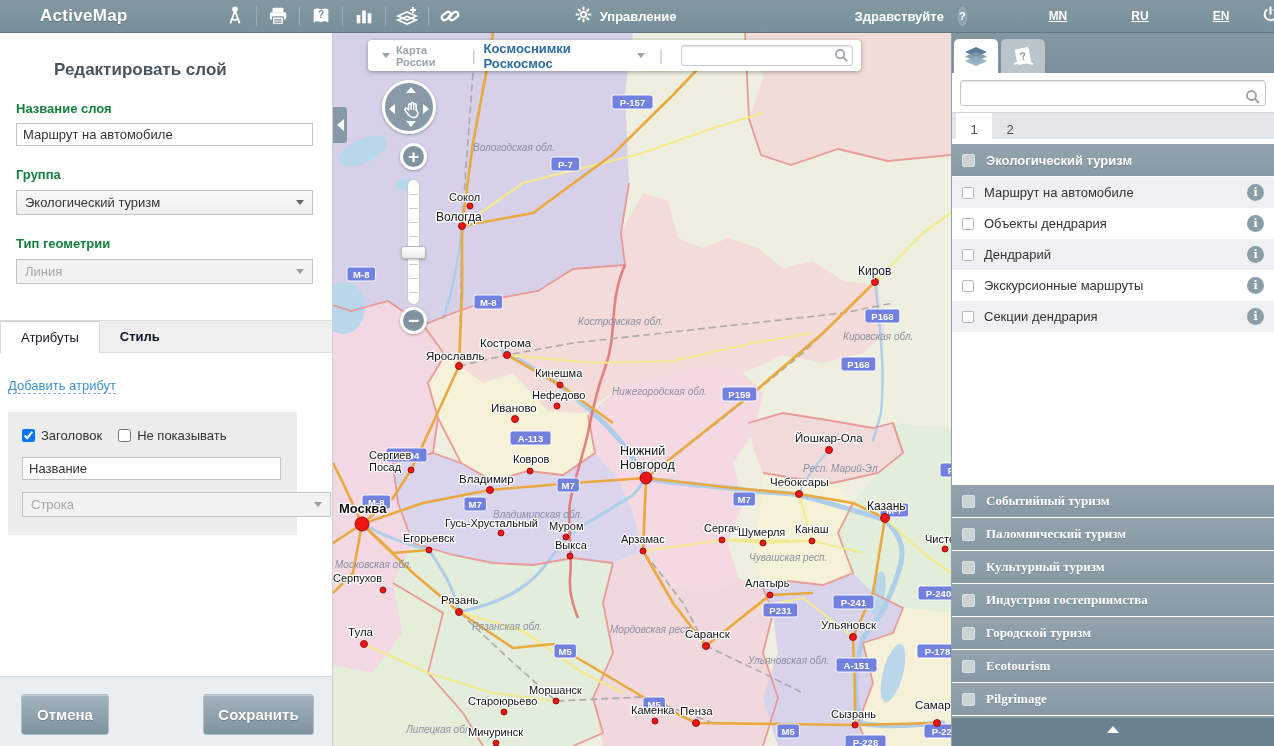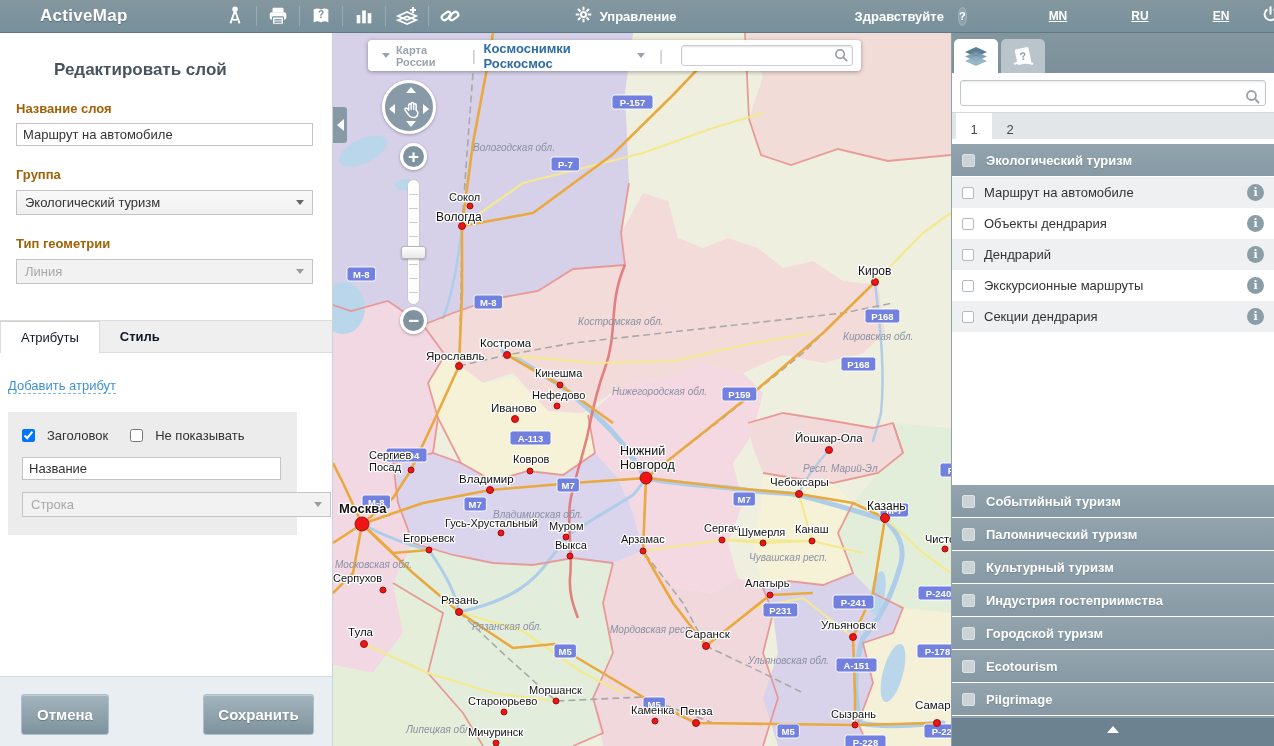--- a/index.html
+++ b/index.html
@@ -24,42 +24,42 @@
   .langs { display:flex; gap:20px; margin-left:38px; }
   .lang { font-size:12px; font-weight:bold; text-decoration:underline; color:#fff; cursor:pointer;margin-left:44px; }
   .logout { display:flex; align-items:center; gap:7px; margin-left:32px; cursor:pointer; }
   .logout-label { font-size:13px; font-weight:bold; text-decoration:underline; }
 
   
   .left-panel { position:absolute; left:0; top:33px; width:333px; height:713px; background:#fff; z-index:40;
     border-right:1px solid #c7d2d8; }
   .lp-inner { padding:0 16px; }
   .lp-title { font-size:17px; font-weight:bold; color:#47545e; margin-top:27px;margin-left:38px; }
-  .fld-label { font-size:13px; font-weight:bold; color:#a16207; margin-top:21px; }
+  .fld-label { font-size:13px; font-weight:bold; color:#15803d; margin-top:21px; }
   .txt-input { width:297px; height:23px; border:1px solid #c4c4c4; font-size:13px; color:#333;
     padding:0 6px; margin-top:7px; background:#fff;
     font-family:"Liberation Sans","DejaVu Sans",sans-serif;}
   .sel { width:297px; height:25px; border:1px solid #c4c4c4; background:linear-gradient(#f9f9f9,#efefef);
     margin-top:8px; display:flex; align-items:center; justify-content:space-between; padding:0 8px;
     font-size:13px; color:#333; cursor:pointer; }
   .sel.disabled { color:#a8a8a8; background:#f2f2f2; cursor:default; }
   .caret-dn { width:0; height:0; border-left:4px solid transparent; border-right:4px solid transparent;
     border-top:5px solid #666; }
   .sel.disabled .caret-dn { border-top-color:#9c9c9c; }
 
   .tabs-strip { margin-top:36px; height:33px; background:#efefef; border-top:1px solid #dcdcdc;
     border-bottom:1px solid #dcdcdc; display:flex; align-items:stretch; position:relative; }
   .tab { padding:0 20px; display:flex; align-items:center; font-size:13px; color:#0f172a; cursor:pointer; }
   .tab.active { background:#fff; border:1px solid #dcdcdc; border-bottom:none; margin-bottom:-1px;
     border-top:1px solid #cfcfcf; }
   .tab.bold { font-weight:bold; }
   .add-attr { display:inline-block; margin:25px 0 0 8px; font-size:13px; color:#4092cf;
     border-bottom:1px dashed #7fb6de; cursor:pointer; }
   .attr-card { margin:18px 0 0 8px; width:289px; background:#ececec; padding:16px 14px 18px 14px; }
-  .chk-row { display:flex; align-items:center; gap:12px; font-size:13px; color:#333; }
+  .chk-row { display:flex; align-items:center; gap:6px; font-size:13px; color:#333; }
   .chk-row label { margin-right:10px; }
   .attr-card .txt-input { width:259px; margin-top:14px; }
   .attr-card .sel { width:309px; margin-top:12px; }
   .lp-footer { position:absolute; left:0; bottom:0; width:100%; height:70px; background:#e8eef2;
     border-top:1px solid #d3dde3; }
   .btn { position:absolute; top:17px; height:41px; border:1px solid #aebfc9; border-radius:3px;
     background:linear-gradient(#a3b4bd,#7e939e); color:#fff; font-weight:bold; font-size:15px;
     text-shadow:0 1px 1px rgba(0,0,0,.25); cursor:pointer; box-shadow:inset 0 1px 0 rgba(255,255,255,.35);
     font-family:"Liberation Sans","DejaVu Sans",sans-serif;}
   .btn-cancel { left:21px; width:88px; }
@@ -128,21 +128,21 @@
     padding:0 10px; gap:11px; cursor:pointer; border-bottom:1px solid #fff; }
   .grp-hdr .grp-chk { width:13px; height:13px; background:#ccd3d7; border:1px solid #dde2e5; border-radius:2px; cursor:pointer;}
   .grp-hdr .grp-label { color:#fff; font-size:13px; font-weight:bold; text-shadow:0 1px 1px rgba(0,0,0,.15); }
   .layer-row { height:31px; display:flex; align-items:center; padding:0 10px; gap:10px; font-size:13px; color:#333; cursor:pointer;}
   .layer-row:nth-child(odd) { background:#eef0f1; }
   .layer-row:nth-child(even) { background:#fff; }
   .lyr-chk { width:12px; height:12px; background:#fff; border:1px solid #b3b9bd; border-radius:2px; cursor:pointer; flex:none;}
   .lyr-name { flex:1; }
   .info-ic { width:17px; height:17px; border-radius:50%; background:#8b9da7; color:#fff; font-size:11px;
     font-weight:bold; font-family:"DejaVu Serif",serif; display:flex; align-items:center; justify-content:center; cursor:pointer; flex:none;}
-  .grp-stack { position:absolute; left:0; bottom:0; width:100%; }
+  .grp-stack { position:absolute; left:0; bottom:0; width:100%;font-family:Liberation Serif, serif; }
   .rp-collapse { position:absolute; left:0; bottom:0; width:100%; height:30px; background:#6d8290;
     border-top:2px solid #8fa1ab; display:flex; align-items:flex-start; justify-content:center; cursor:pointer; }
   .rp-collapse .tri-up { margin-top:8px; width:0;height:0;border-left:6px solid transparent;
     border-right:6px solid transparent;border-bottom:7px solid #fff; }
 </style>
 </head>
 <body>
 
 <div class="app">
 

